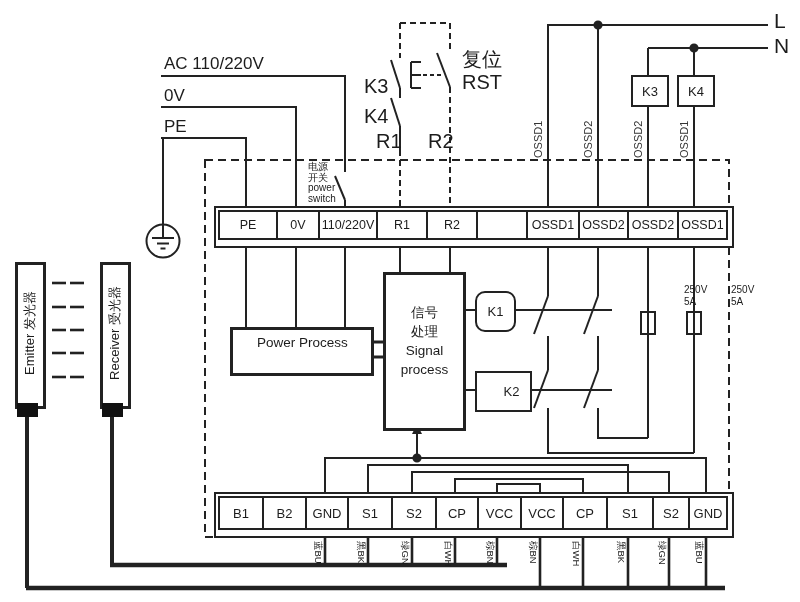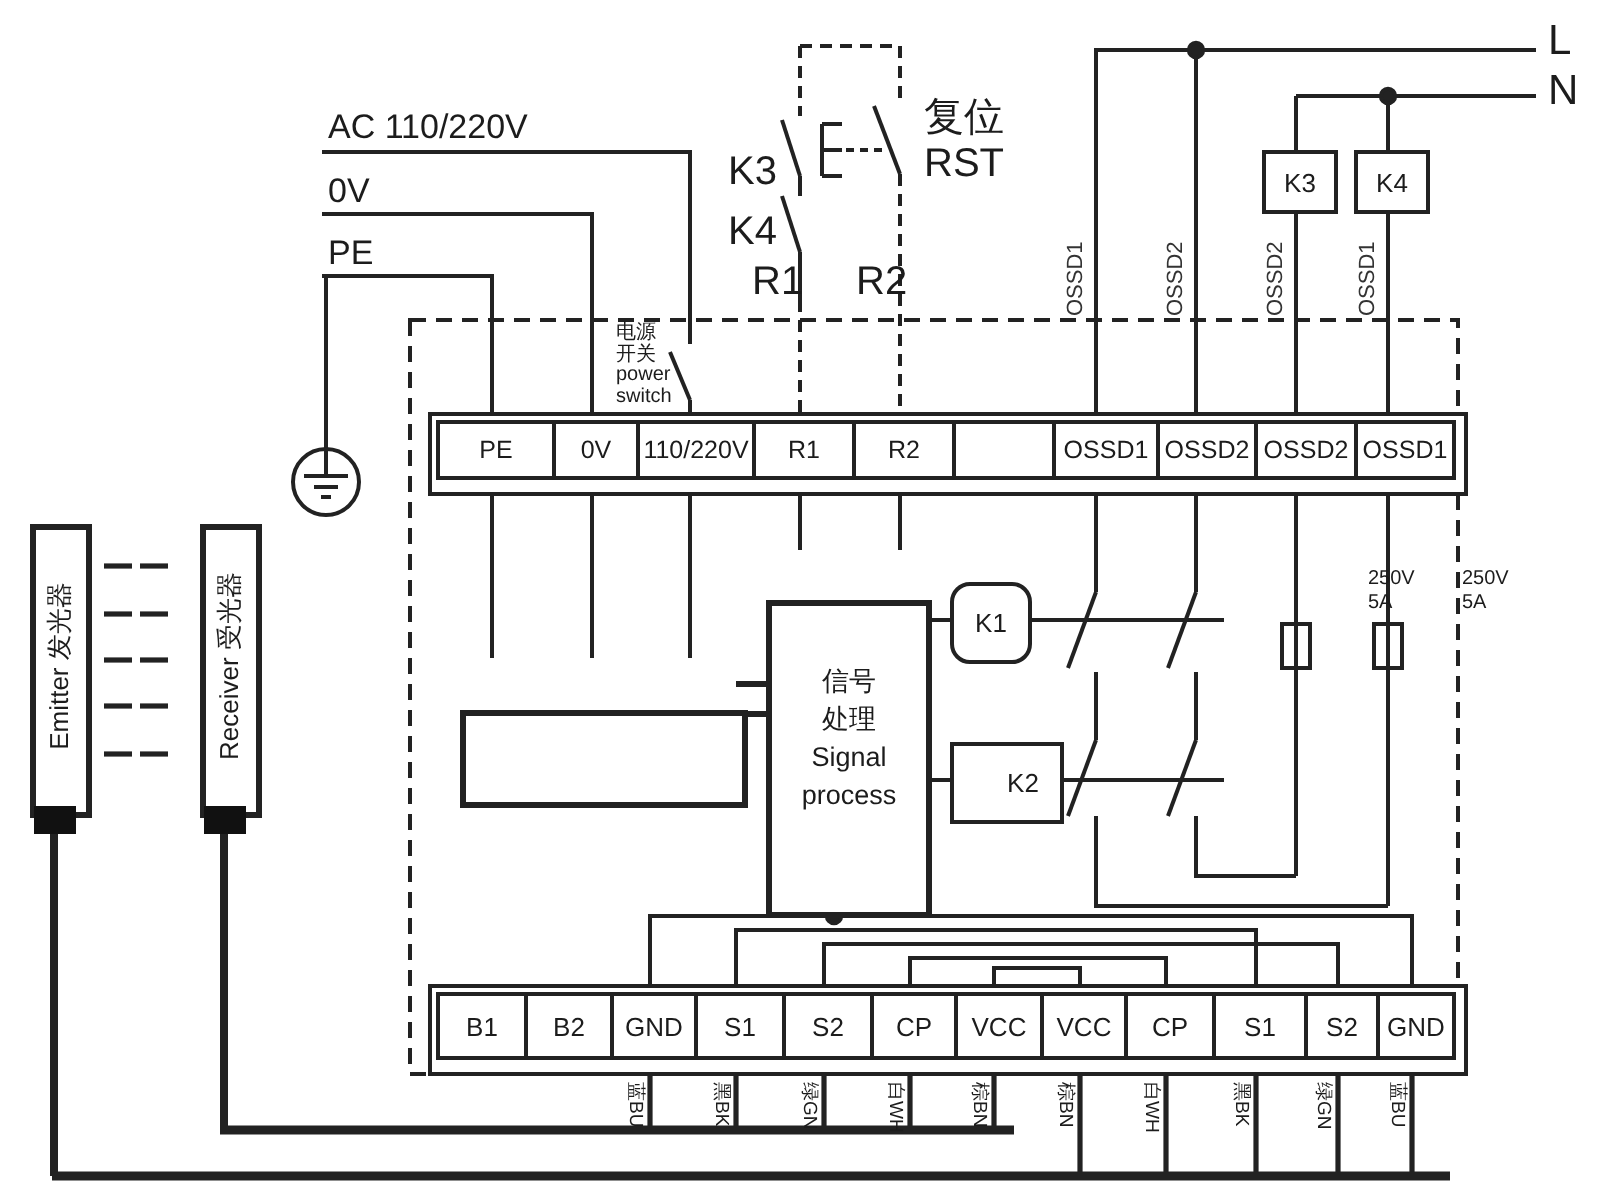--- a/index.html
+++ b/index.html
@@ -7,21 +7,21 @@
          font-family:"Liberation Sans","DejaVu Sans",sans-serif;color:#1c1c1c;overflow:hidden;}
   svg.wires{position:absolute;left:0;top:0;z-index:1;}
   .lbl{position:absolute;z-index:3;white-space:nowrap;line-height:1.05;}
   .fs21{font-size:21px;} .fs17{font-size:17px;} .fs15{font-size:20px;} .fs10{font-size:10px;padding-left:34px;}
   .rowbox{position:absolute;border:2px solid #222;background:#fff;z-index:2;}
   .cell{position:absolute;border:2px solid #222;background:#fff;z-index:3;
         display:flex;align-items:center;justify-content:center;font-size:12.5px;}
   .cellb{font-size:13px;}
   .kbox{position:absolute;border:2px solid #222;background:#fff;z-index:3;
         display:flex;align-items:center;justify-content:center;font-size:13px;}
-  .blockbox{position:absolute;border:3px solid #222;background:#fff;z-index:2;margin-top:28px;}
+  .blockbox{position:absolute;border:3px solid #222;background:#fff;z-index:2;}
   .bar{position:absolute;border:3px solid #222;background:#fff;z-index:2;}
   .plug{position:absolute;background:#111;z-index:2;}
   .vtext{position:absolute;transform:rotate(-90deg);transform-origin:0 0;
          font-size:13px;text-align:center;z-index:3;white-space:nowrap;}
   .ossdlbl{position:absolute;transform:rotate(-90deg);transform-origin:0 0;
            width:46px;height:13px;font-size:11px;color:#333;z-index:3;white-space:nowrap;}
   .wlabel{position:absolute;transform:rotate(90deg);transform-origin:0 0;
           width:46px;height:12px;font-size:9.5px;z-index:3;white-space:nowrap;}
   .psw{line-height:10.5px;font-size:10px;}
   
@@ -217,20 +217,21 @@
     <div class="cell t4">R2</div>
     <div class="cell t5"></div>
     <div class="cell t6">OSSD1</div>
     <div class="cell t7">OSSD2</div>
     <div class="cell t8">OSSD2</div>
     <div class="cell t9">OSSD1</div>
   </div>
 
   <div class="blockbox" style="left:230px;top:327px;width:138px;height:43px;">
     <div class="lbl" style="position:static;padding:3px 0 0 24px;font-size:13.5px;line-height:19px;">
+      <div>Power Process</div>
     </div>
   </div>
 
   <div class="blockbox" style="left:383px;top:272px;width:77px;height:153px;">
     <div class="lbl" style="position:static;padding-top:28px;text-align:center;font-size:13.5px;line-height:19px;">
       <div>信号</div>
       <div>处理</div>
       <div>Signal</div>
       <div>process</div>
     </div>

